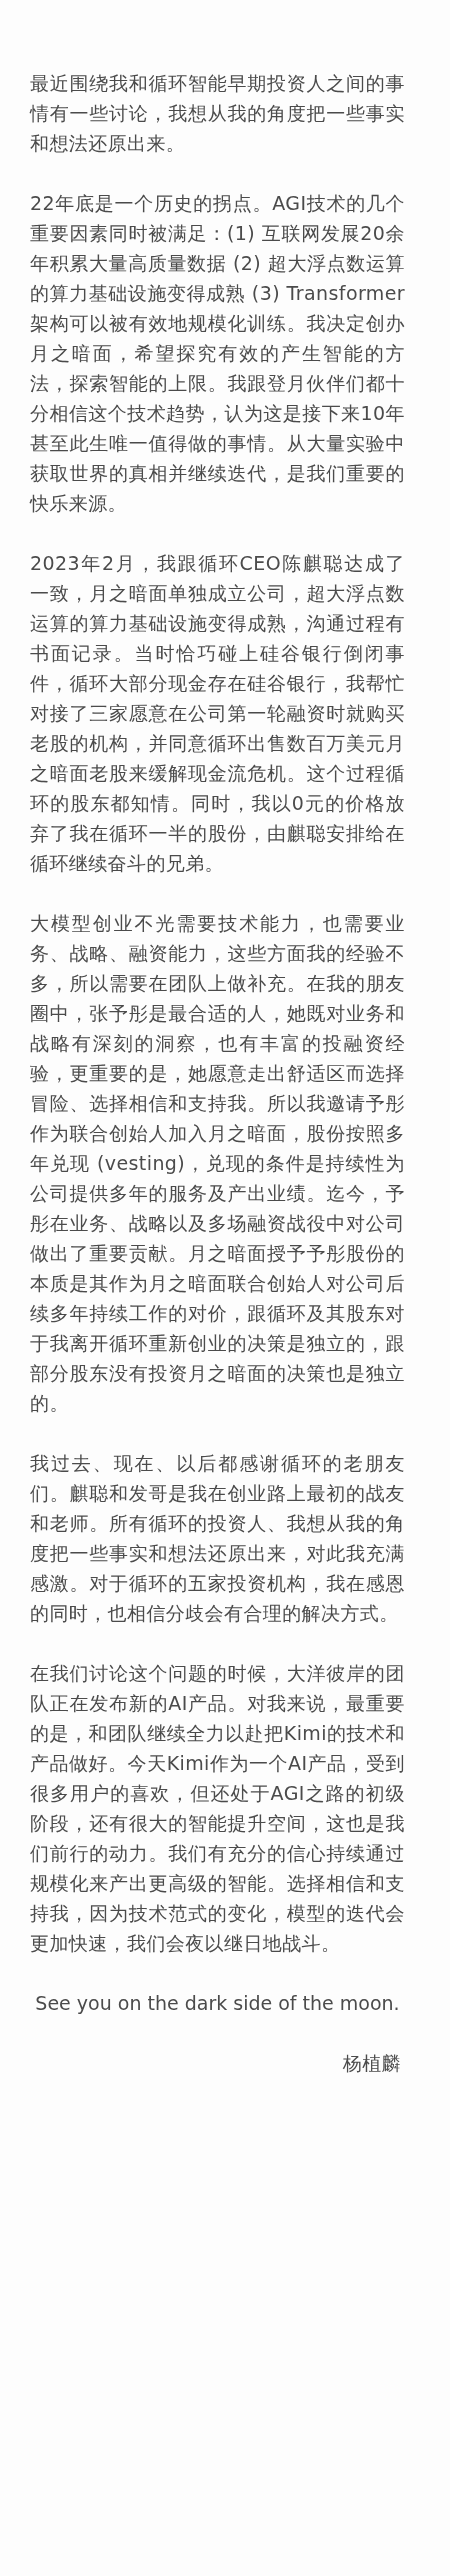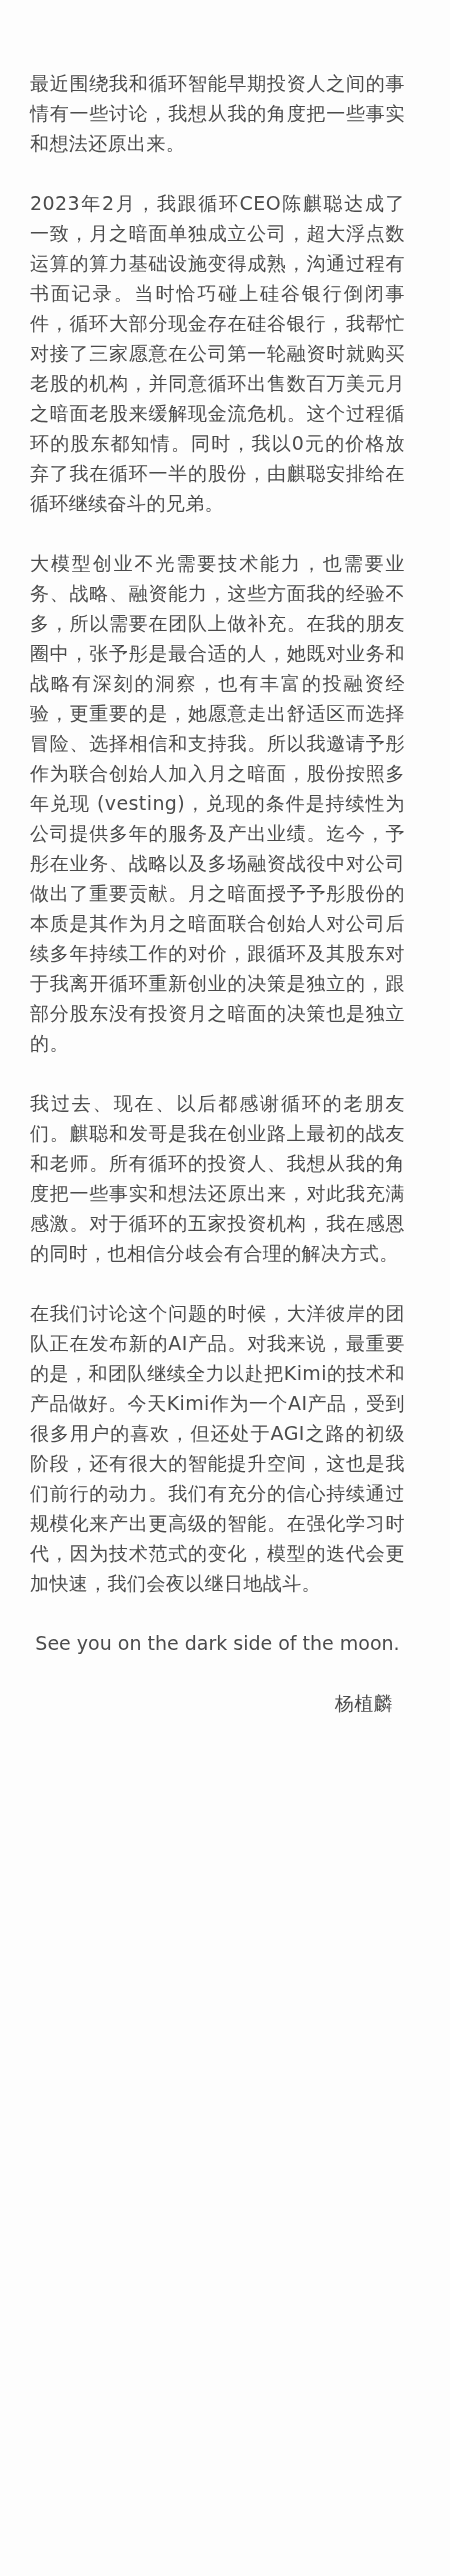--- a/index.html
+++ b/index.html
@@ -28,29 +28,30 @@
     text-justify: inter-ideograph;
     word-break: break-all;
   }
   .post p.en-line {
     text-align: center;
     word-break: normal;
     letter-spacing: 0px;
   }
   .post p.signature {
     text-align: right;
-    margin-right: 12px;
+    margin-right: 4px;
     margin-bottom: 0;
   }
 </style>
 </head>
 <body>
 
 <div class="post">
   <p>最近围绕我和循环智能早期投资人之间的事情有一些讨论，我想从我的角度把一些事实和想法还原出来。</p>
+  <p>22年底是一个历史的拐点。AGI技术的几个重要因素同时被满足：(1) 互联网发展20余年积累大量高质量数据 (2) 超大浮点数运算的算力基础设施变得成熟 (3) Transformer架构可以被有效地规模化训练。我决定创办月之暗面，希望探究有效的产生智能的方法，探索智能的上限。我跟登月伙伴们都十分相信这个技术趋势，认为这是接下来10年甚至此生唯一值得做的事情。从大量实验中获取世界的真相并继续迭代，是我们重要的快乐来源。</p>
   <p>2023年2月，我跟循环CEO陈麒聪达成了一致，月之暗面单独成立公司，超大浮点数运算的算力基础设施变得成熟，沟通过程有书面记录。当时恰巧碰上硅谷银行倒闭事件，循环大部分现金存在硅谷银行，我帮忙对接了三家愿意在公司第一轮融资时就购买老股的机构，并同意循环出售数百万美元月之暗面老股来缓解现金流危机。这个过程循环的股东都知情。同时，我以0元的价格放弃了我在循环一半的股份，由麒聪安排给在循环继续奋斗的兄弟。</p>
   <p>大模型创业不光需要技术能力，也需要业务、战略、融资能力，这些方面我的经验不多，所以需要在团队上做补充。在我的朋友圈中，张予彤是最合适的人，她既对业务和战略有深刻的洞察，也有丰富的投融资经验，更重要的是，她愿意走出舒适区而选择冒险、选择相信和支持我。所以我邀请予彤作为联合创始人加入月之暗面，股份按照多年兑现 (vesting)，兑现的条件是持续性为公司提供多年的服务及产出业绩。迄今，予彤在业务、战略以及多场融资战役中对公司做出了重要贡献。月之暗面授予予彤股份的本质是其作为月之暗面联合创始人对公司后续多年持续工作的对价，跟循环及其股东对于我离开循环重新创业的决策是独立的，跟部分股东没有投资月之暗面的决策也是独立的。</p>
   <p>我过去、现在、以后都感谢循环的老朋友们。麒聪和发哥是我在创业路上最初的战友和老师。所有循环的投资人、我想从我的角度把一些事实和想法还原出来，对此我充满感激。对于循环的五家投资机构，我在感恩的同时，也相信分歧会有合理的解决方式。</p>
-  <p>在我们讨论这个问题的时候，大洋彼岸的团队正在发布新的AI产品。对我来说，最重要的是，和团队继续全力以赴把Kimi的技术和产品做好。今天Kimi作为一个AI产品，受到很多用户的喜欢，但还处于AGI之路的初级阶段，还有很大的智能提升空间，这也是我们前行的动力。我们有充分的信心持续通过规模化来产出更高级的智能。在强化学习时代，因为技术范式的变化，模型的迭代会更加快速，我们会夜以继日地战斗。</p>
+  <p>在我们讨论这个问题的时候，大洋彼岸的团队正在发布新的AI产品。对我来说，最重要的是，和团队继续全力以赴把Kimi的技术和产品做好。今天Kimi作为一个AI产品，受到很多用户的喜欢，但还处于AGI之路的初级阶段，还有很大的智能提升空间，这也是我们前行的动力。我们有充分的信心持续通过规模化来产出更高级的智能。选择相信和支持我，因为技术范式的变化，模型的迭代会更加快速，我们会夜以继日地战斗。</p>
   <p class="en-line">See you on the dark side of the moon.</p>
   <p class="signature">杨植麟</p>
 </div>
 
 
 </body></html>

